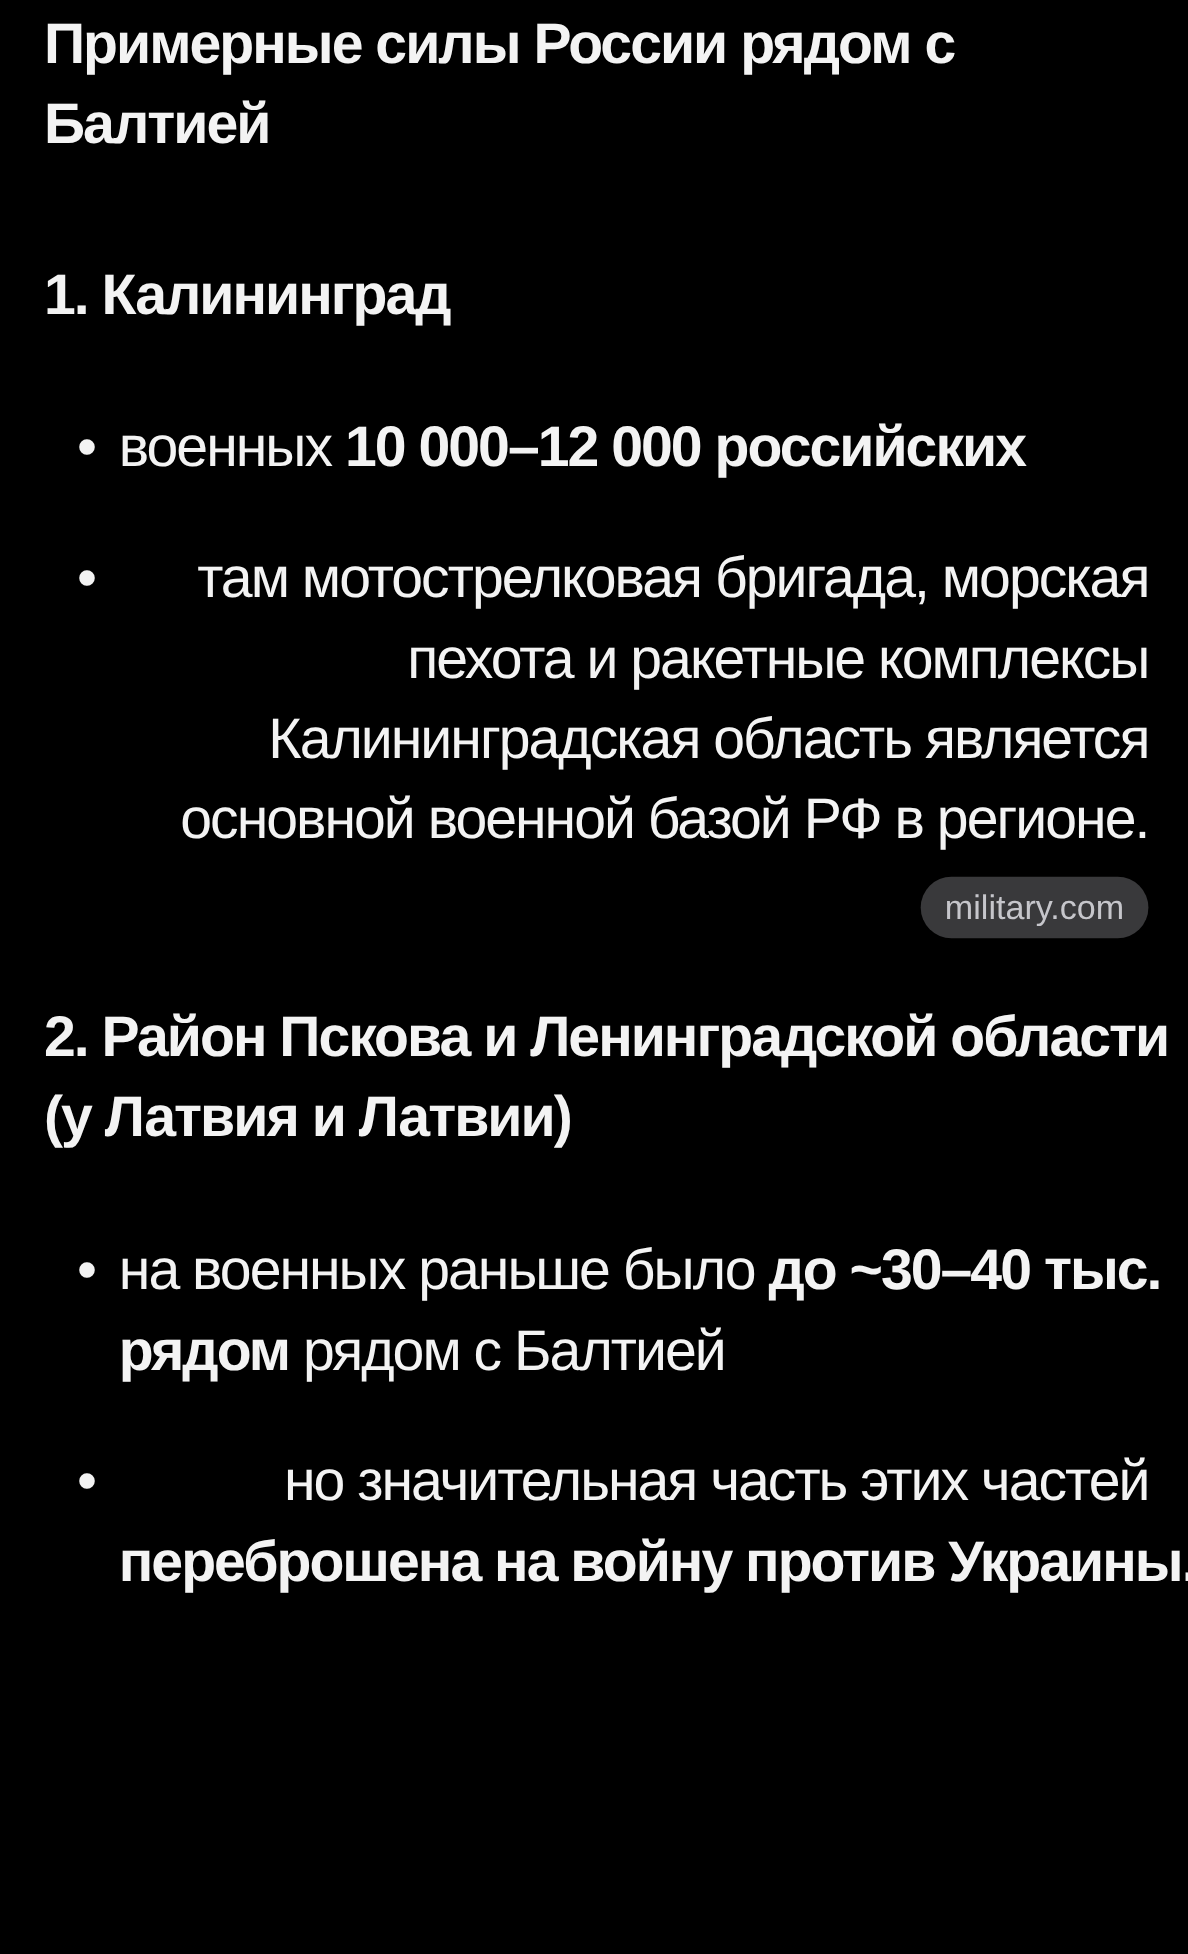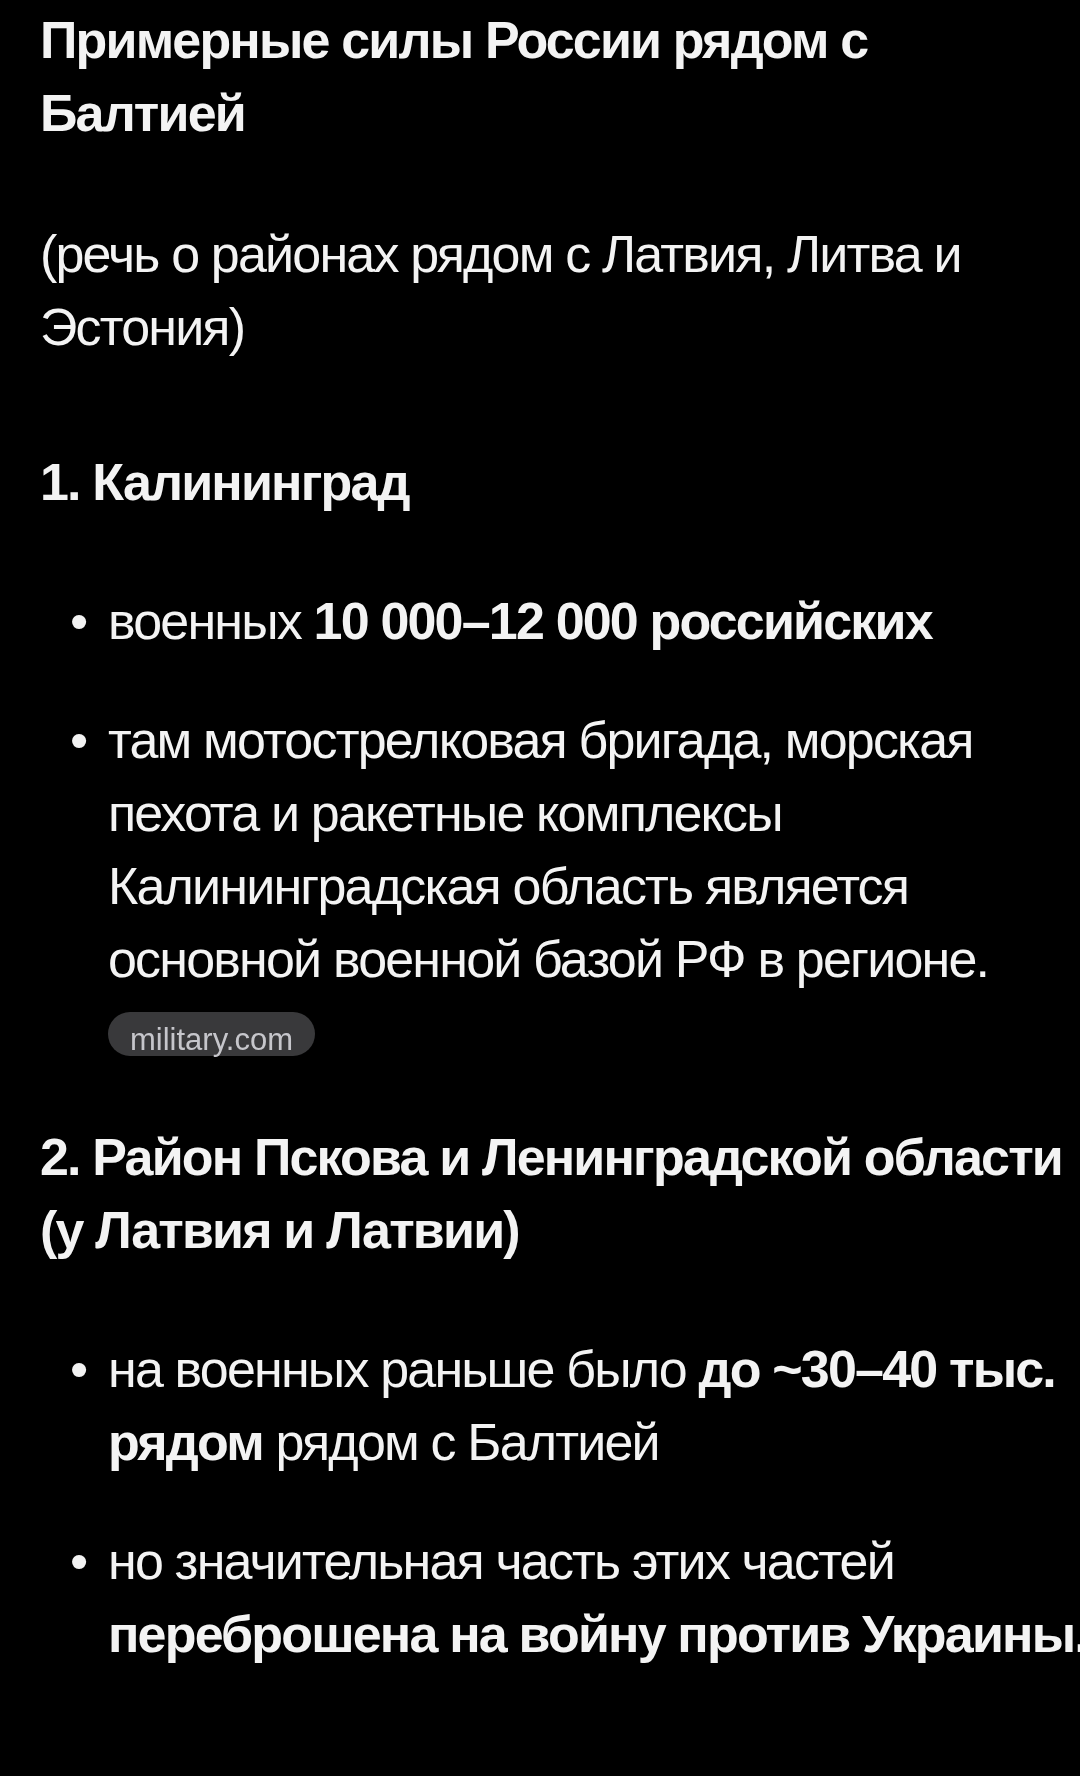--- a/index.html
+++ b/index.html
@@ -36,52 +36,51 @@
 
   ul.bullets {
     list-style: none;
     margin: 66px 0 0 0;
     padding: 0;
   }
   ul.bullets li {
     position: relative;
     padding-left: 68px;
   }
-  ul.bullets li + li { margin-top: 46px; }
+  ul.bullets li + li { margin-top: 46px; text-align: right; }
   ul.bullets li::before {
     content: "\2022";
     position: absolute;
     left: 30px;
     top: 0;
   }
 
   .ln { white-space: nowrap; }
   strong { font-weight: 700; }
 
   .chip {
     display: inline-block;
     margin-top: 8px;
     background: #39393b;
     color: #c6c6cb;
     font-size: 31px;
     line-height: 31px;
     letter-spacing: 0;
-    padding: 12px 22px 1px 22px;
+    padding: 12px 22px 13px 22px;
     border-radius: 29px;
     white-space: nowrap;
   }
 </style>
 </head>
 <body>
 
 <div class="page">
 
   <h3 class="first"><span class="ln">Примерные силы России рядом с</span><br><span class="ln">Балтией</span></h3>
 
-  <p class="intro"><span class="ln">(речь о районах рядом с Латвия, Литва и</span><br><span class="ln">Эстония)</span></p>
 
   <h3>1. Калининград</h3>
 
   <ul class="bullets">
     <li><span class="ln"><span>военных </span><strong>10 000–12 000 российских</strong></span><br></li>
     <li><span class="ln">там мотострелковая бригада, морская</span><br><span class="ln">пехота и ракетные комплексы</span><br><span class="ln">Калининградская область является</span><br><span class="ln">основной военной базой РФ в регионе.</span><br><span class="chip">military.com</span></li>
   </ul>
 
   <h3 class="section2"><span class="ln">2. Район Пскова и Ленинградской области</span><br><span class="ln">(у Латвия и Латвии)</span></h3>
 

